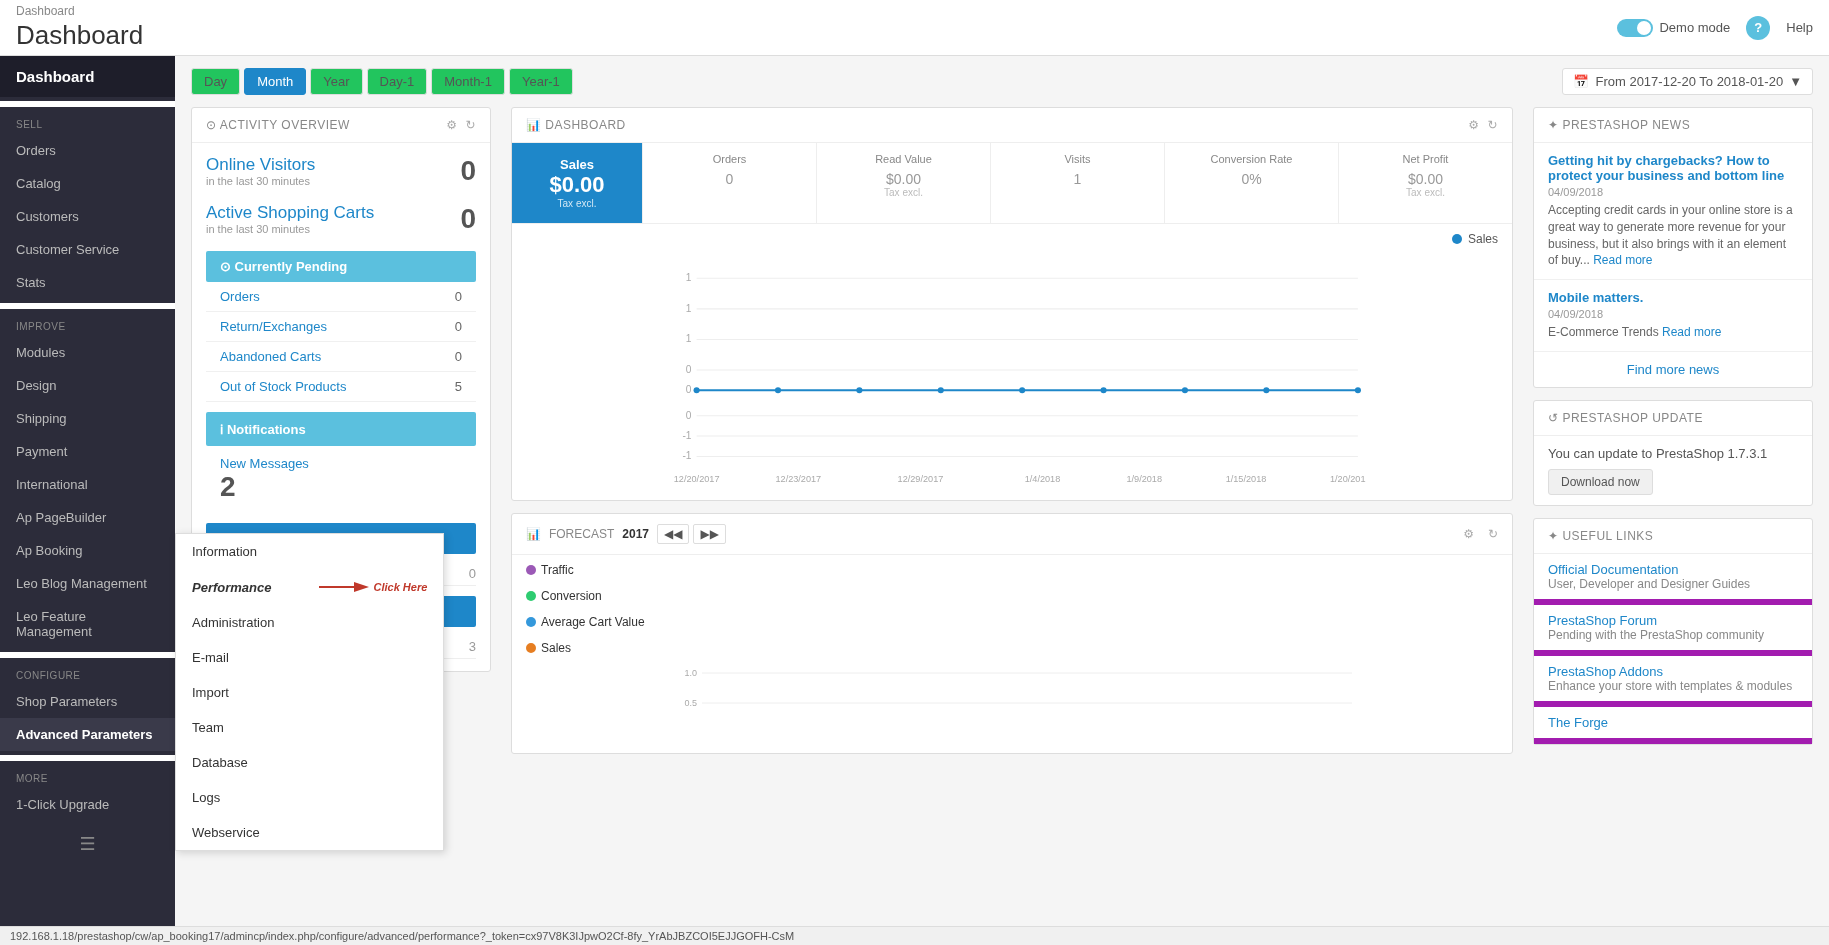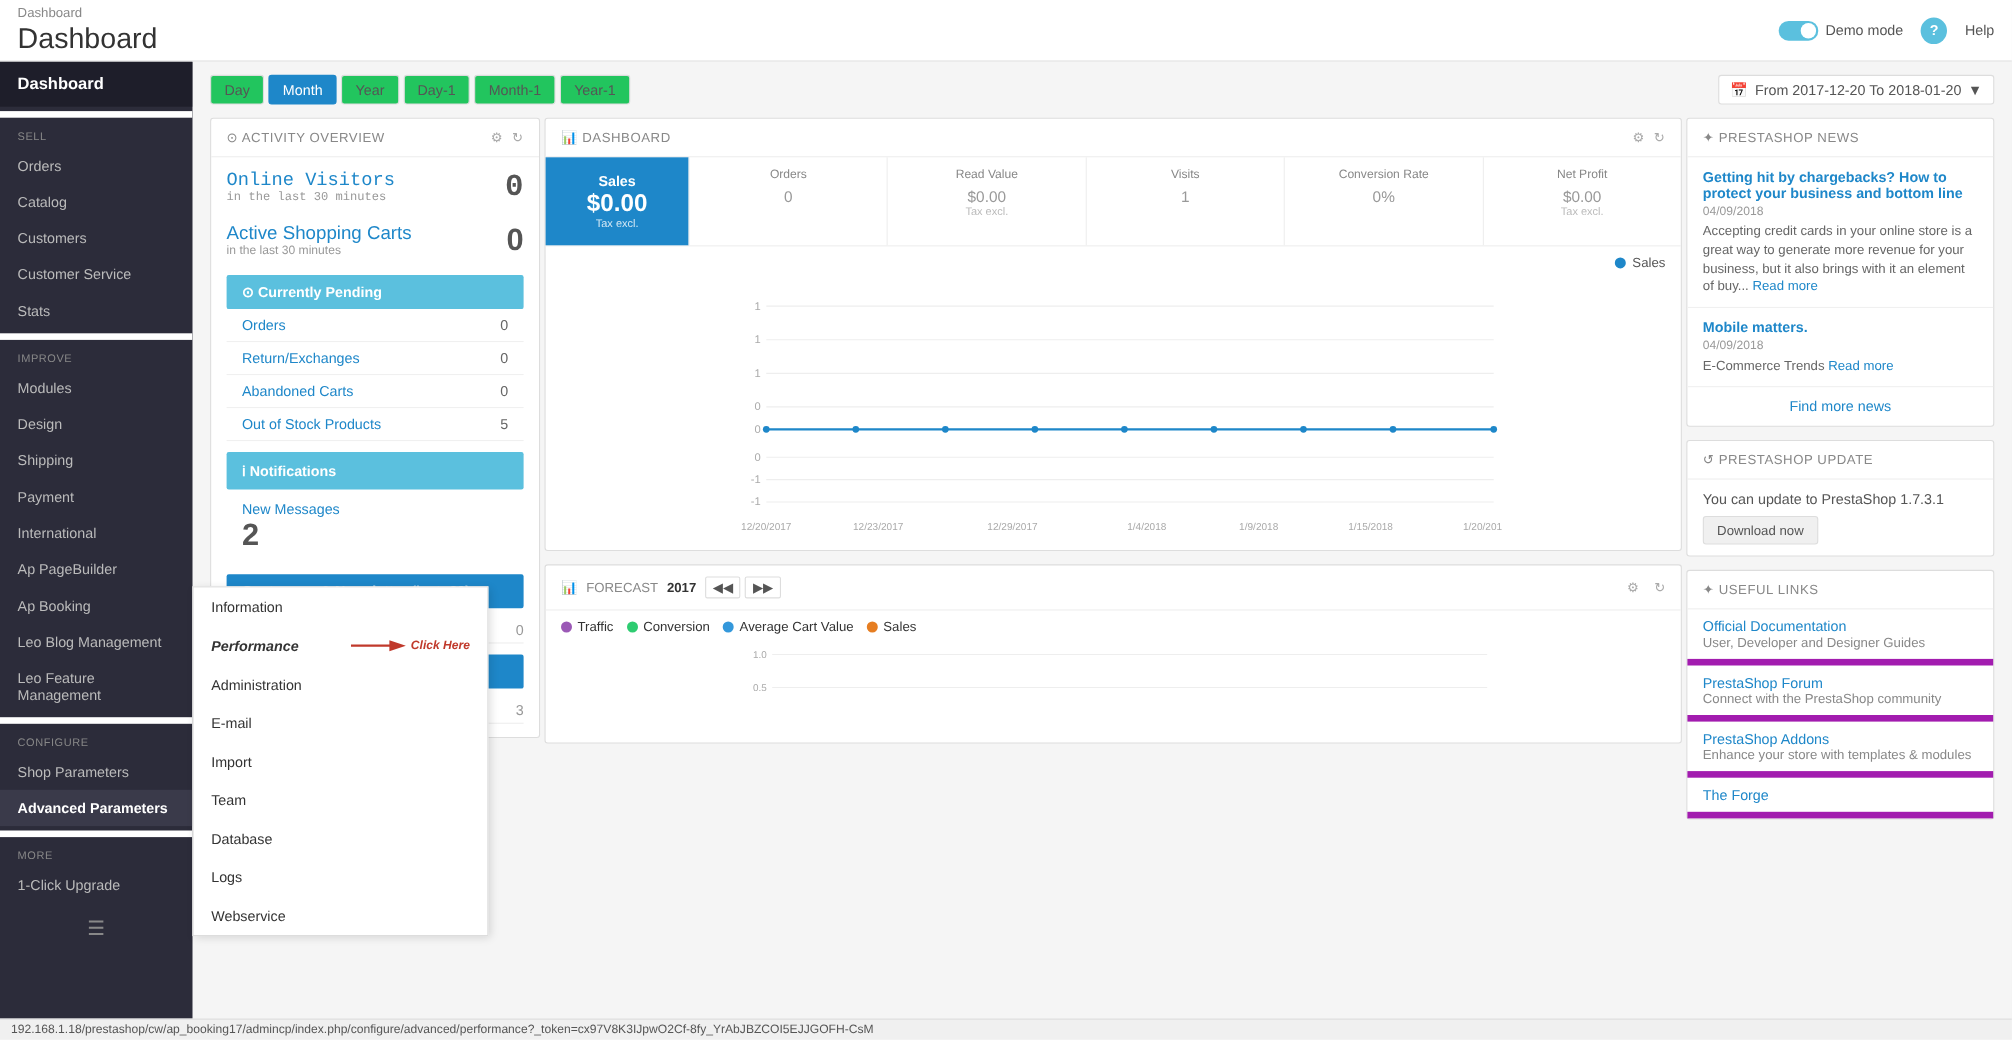--- a/index.html
+++ b/index.html
@@ -35,21 +35,21 @@
     #main-inner { padding: 12px 16px; }
 
     
     .filter-bar { display: flex; align-items: center; justify-content: space-between; margin-bottom: 12px; }
     .filter-buttons { display: flex; gap: 4px; }
     .filter-btn { padding: 5px 12px; border: 1px solid #ddd; background: #22c55e; cursor: pointer; font-size: 13px; border-radius: 3px; color: #555; }
     .filter-btn.active { background: #1e87c9; color: #fff; border-color: #1e87c9; }
     .date-range { display: flex; align-items: center; gap: 6px; font-size: 13px; color: #555; background: #fff; border: 1px solid #ddd; padding: 5px 10px; border-radius: 3px; }
 
     
-    .main-grid { display: grid; grid-template-columns: 300px 1fr 280px; gap: 4px; }
+    .main-grid { display: grid; grid-template-columns: 300px 1fr 280px; gap: 20px; }
 
     
     .panel { background: #fff; border: 1px solid #ddd; border-radius: 3px; }
     .panel-header { display: flex; align-items: center; justify-content: space-between; padding: 10px 14px; border-bottom: 1px solid #eee; font-size: 12px; color: #888; text-transform: uppercase; letter-spacing: 0.5px; }
     .panel-header .panel-icons { display: flex; gap: 8px; color: #aaa; cursor: pointer; }
     .panel-body { padding: 12px 14px; }
 
     
     .metric-block { margin-bottom: 14px; }
     .metric-label { font-size: 17px; color: #1e87c9; font-weight: 500; }
@@ -83,21 +83,21 @@
     
     .chart-container { position: relative; height: 250px; padding: 8px 14px; }
     .chart-legend { display: flex; align-items: center; justify-content: flex-end; gap: 6px; padding: 0 14px 4px; font-size: 12px; color: #555; }
     .legend-dot { width: 10px; height: 10px; border-radius: 50%; display: inline-block; }
 
     
     .forecast-header { display: flex; align-items: center; gap: 8px; padding: 10px 14px; border-bottom: 1px solid #eee; font-size: 12px; color: #888; text-transform: uppercase; }
     .forecast-year { color: #333; font-weight: bold; }
     .forecast-nav { display: flex; gap: 4px; }
     .forecast-nav-btn { border: 1px solid #ddd; background: #fff; padding: 2px 6px; cursor: pointer; font-size: 12px; color: #555; border-radius: 2px; }
-    .forecast-legend { display: flex; gap: 12px; padding: 8px 14px; font-size: 12px; flex-wrap: wrap; }
+    .forecast-legend { display: flex; gap: 12px; padding: 8px 14px; font-size: 12px; flex-wrap: wrap; flex-direction: column; }
     .legend-item { display: flex; align-items: center; gap: 5px; }
     .legend-circle { width: 10px; height: 10px; border-radius: 50%; }
     .forecast-chart { height: 90px; padding: 0 14px 8px; position: relative; }
 
     
     .news-item { padding: 10px 14px; border-bottom: 1px solid #f0f0f0; }
     .news-item .news-title { color: #1e87c9; font-size: 13px; font-weight: 600; cursor: pointer; margin-bottom: 3px; }
     .news-item .news-date { font-size: 11px; color: #999; margin-bottom: 4px; }
     .news-item .news-text { font-size: 12px; color: #666; line-height: 1.4; }
     .news-item .read-more { color: #1e87c9; cursor: pointer; }
@@ -219,21 +219,21 @@
           <div class="panel">
             <div class="panel-header">
               <span>⊙ ACTIVITY OVERVIEW</span>
               <div class="panel-icons">
                 <span>⚙</span>
                 <span>↻</span>
               </div>
             </div>
             <div class="panel-body">
 
-              <div class="metric-block" style="display:flex;justify-content:space-between;align-items:flex-start;font-family:Liberation Mono, monospace;">
+              <div class="metric-block" style="display:flex;justify-content:space-between;align-items:flex-start;">
                 <div>
                   <div class="metric-label">Online Visitors</div>
                   <div class="metric-sublabel">in the last 30 minutes</div>
                 </div>
                 <div style="font-size:28px;font-weight:bold;color:#555;">0</div>
               </div>
 
               <div class="metric-block" style="display:flex;justify-content:space-between;align-items:flex-start;margin-top:8px;">
                 <div>
                   <div class="metric-label">Active Shopping Carts</div>
@@ -464,21 +464,21 @@
             <div class="panel-header">
               <span>✦ USEFUL LINKS</span>
             </div>
             <div>
               <div class="useful-link-item">
                 <div class="link-title">Official Documentation</div>
                 <div class="link-desc">User, Developer and Designer Guides</div>
               </div>
               <div class="useful-link-item">
                 <div class="link-title">PrestaShop Forum</div>
-                <div class="link-desc">Connect with the PrestaShop community</div>
+                <div class="link-desc">Pending with the PrestaShop community</div>
               </div>
               <div class="useful-link-item">
                 <div class="link-title">PrestaShop Addons</div>
                 <div class="link-desc">Enhance your store with templates &amp; modules</div>
               </div>
               <div class="useful-link-item">
                 <div class="link-title">The Forge</div>
                 <div class="link-desc"></div>
               </div>
             </div>

